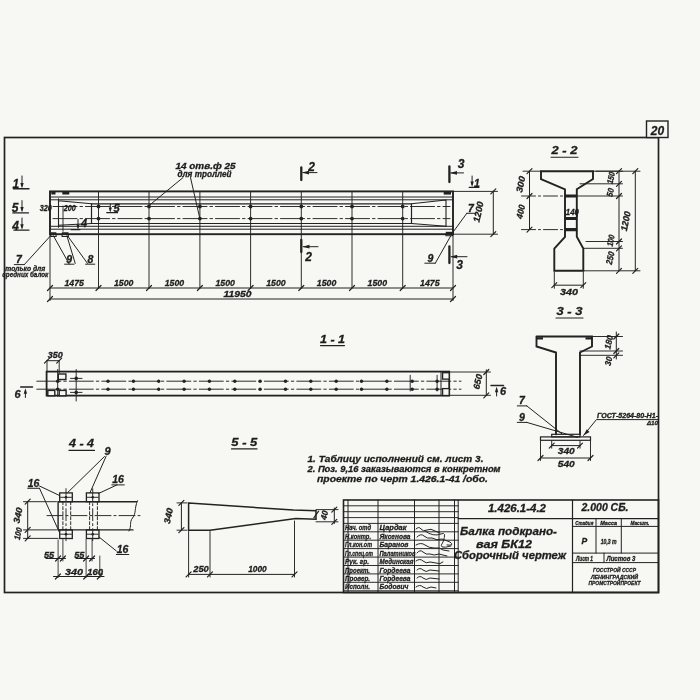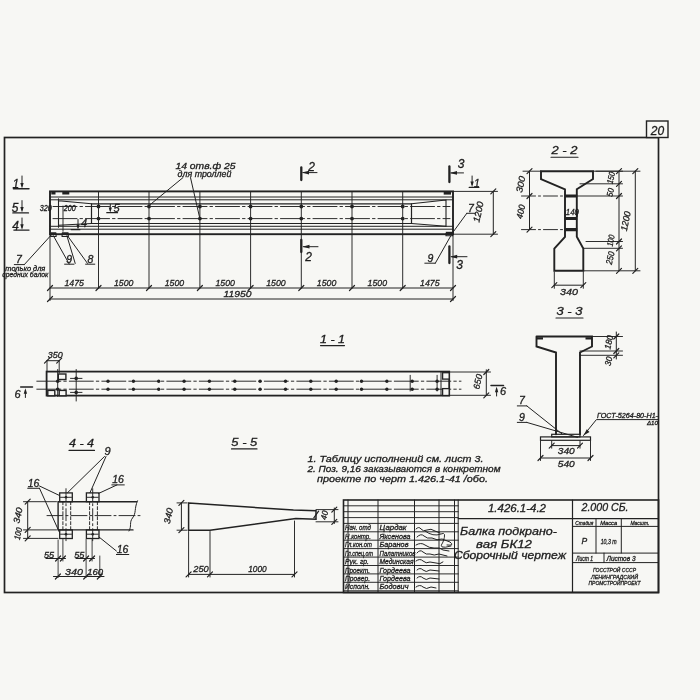--- a/index.html
+++ b/index.html
@@ -1,16 +1,16 @@
 <!DOCTYPE html>
 <html><head>
 <meta charset="utf-8">
 <style>
   html,body{margin:0;padding:0;background:#f7f7f4;}
-  #sheet{width:592px;height:700px;position:relative;background:#f7f7f4;}
+  #sheet{width:592px;height:700px;position:relative;background:#f7f7f4;font-weight:bold;}
   svg{position:absolute;top:0;left:0;}
   text{font-family:"Liberation Sans",sans-serif;font-style:italic;fill:#1d1d1d;stroke:#1d1d1d;stroke-width:0.3px;}
   path,line,rect,polyline{vector-effect:none;}
 </style>
 </head>
 <body>
 <div id="sheet">
 <svg width="700" height="700" viewBox="0 0 700 700">
 <defs>
 </defs>

